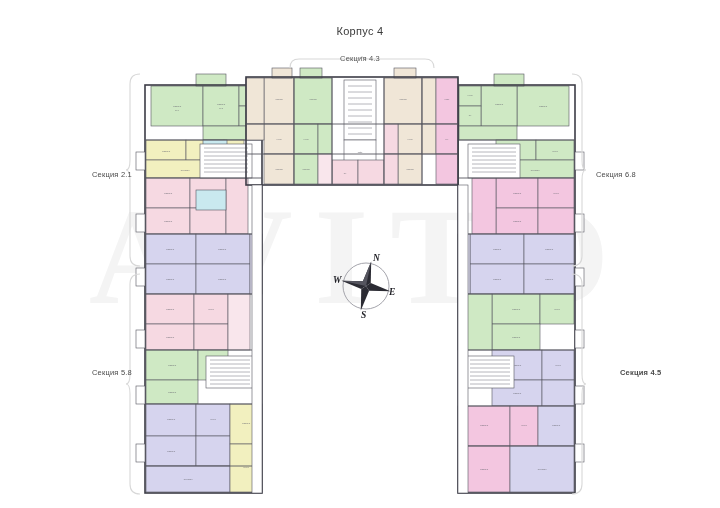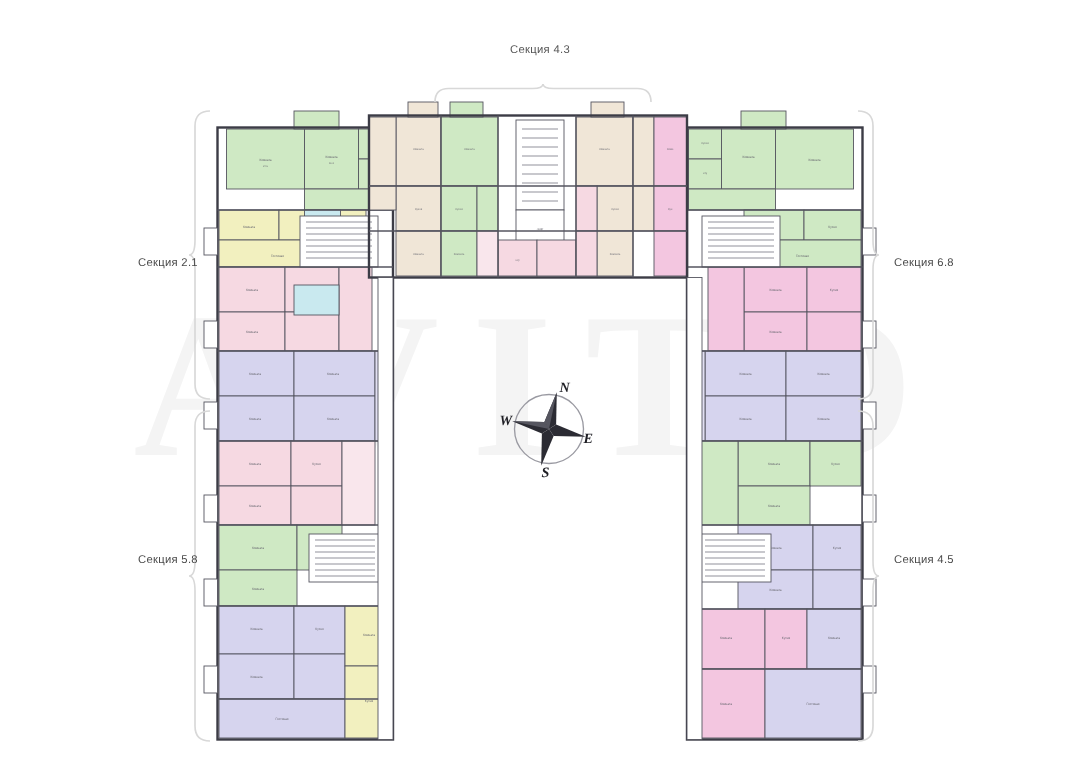--- a/index.html
+++ b/index.html
@@ -50,37 +50,37 @@
   }
   #title-block .t-main {
     font-size: 11px;
     color: #3a3a3a;
     line-height: 14px;
     letter-spacing: .3px;
   }
   #title-block .t-sub {
     font-size: 7.5px;
     color: #555;
-    margin-top: 4px;
+    margin-top: 16px;
     letter-spacing: .2px;
   }
 
   
   .sec-label {
     position: absolute;
     font-size: 7.5px;
     color: #4a4a4a;
     letter-spacing: .2px;
     white-space: nowrap;
     z-index: 6;
   }
   #lbl-42 { left: 92px;  top: 170px; }
   #lbl-41 { left: 92px;  top: 368px; }
   #lbl-44 { left: 596px; top: 170px; }
-  #lbl-45 { left: 596px; top: 368px; }
+  #lbl-45 { left: 620px; top: 368px; font-weight: bold; }
 
   
   .bracket {
     position: absolute;
     z-index: 5;
     pointer-events: none;
   }
   #br-left-top    { left: 126px; top: 72px;  }
   #br-left-bot    { left: 126px; top: 272px; }
   #br-right-top   { left: 570px; top: 72px;  }
@@ -106,20 +106,21 @@
   }
 </style>
 </head>
 <body>
 
 <div id="page">
 
   <div id="watermark">AVITO</div>
 
   <div id="title-block">
+    <div class="t-main">Корпус 4</div>
     <div class="t-sub">Секция 4.3</div>
   </div>
 
   <div class="sec-label" id="lbl-42">Секция 2.1</div>
   <div class="sec-label" id="lbl-41">Секция 5.8</div>
   <div class="sec-label" id="lbl-44">Секция 6.8</div>
   <div class="sec-label" id="lbl-45">Секция 4.5</div>
 
   <svg class="bracket" id="br-left-top" width="16" height="196" viewBox="0 0 16 196">
     <path d="M14 2 Q4 2 4 12 L4 88 Q4 98 0 98 Q4 98 4 108 L4 184 Q4 194 14 194" fill="none" stroke="#d8d8d8" stroke-width="1.1"></path>

